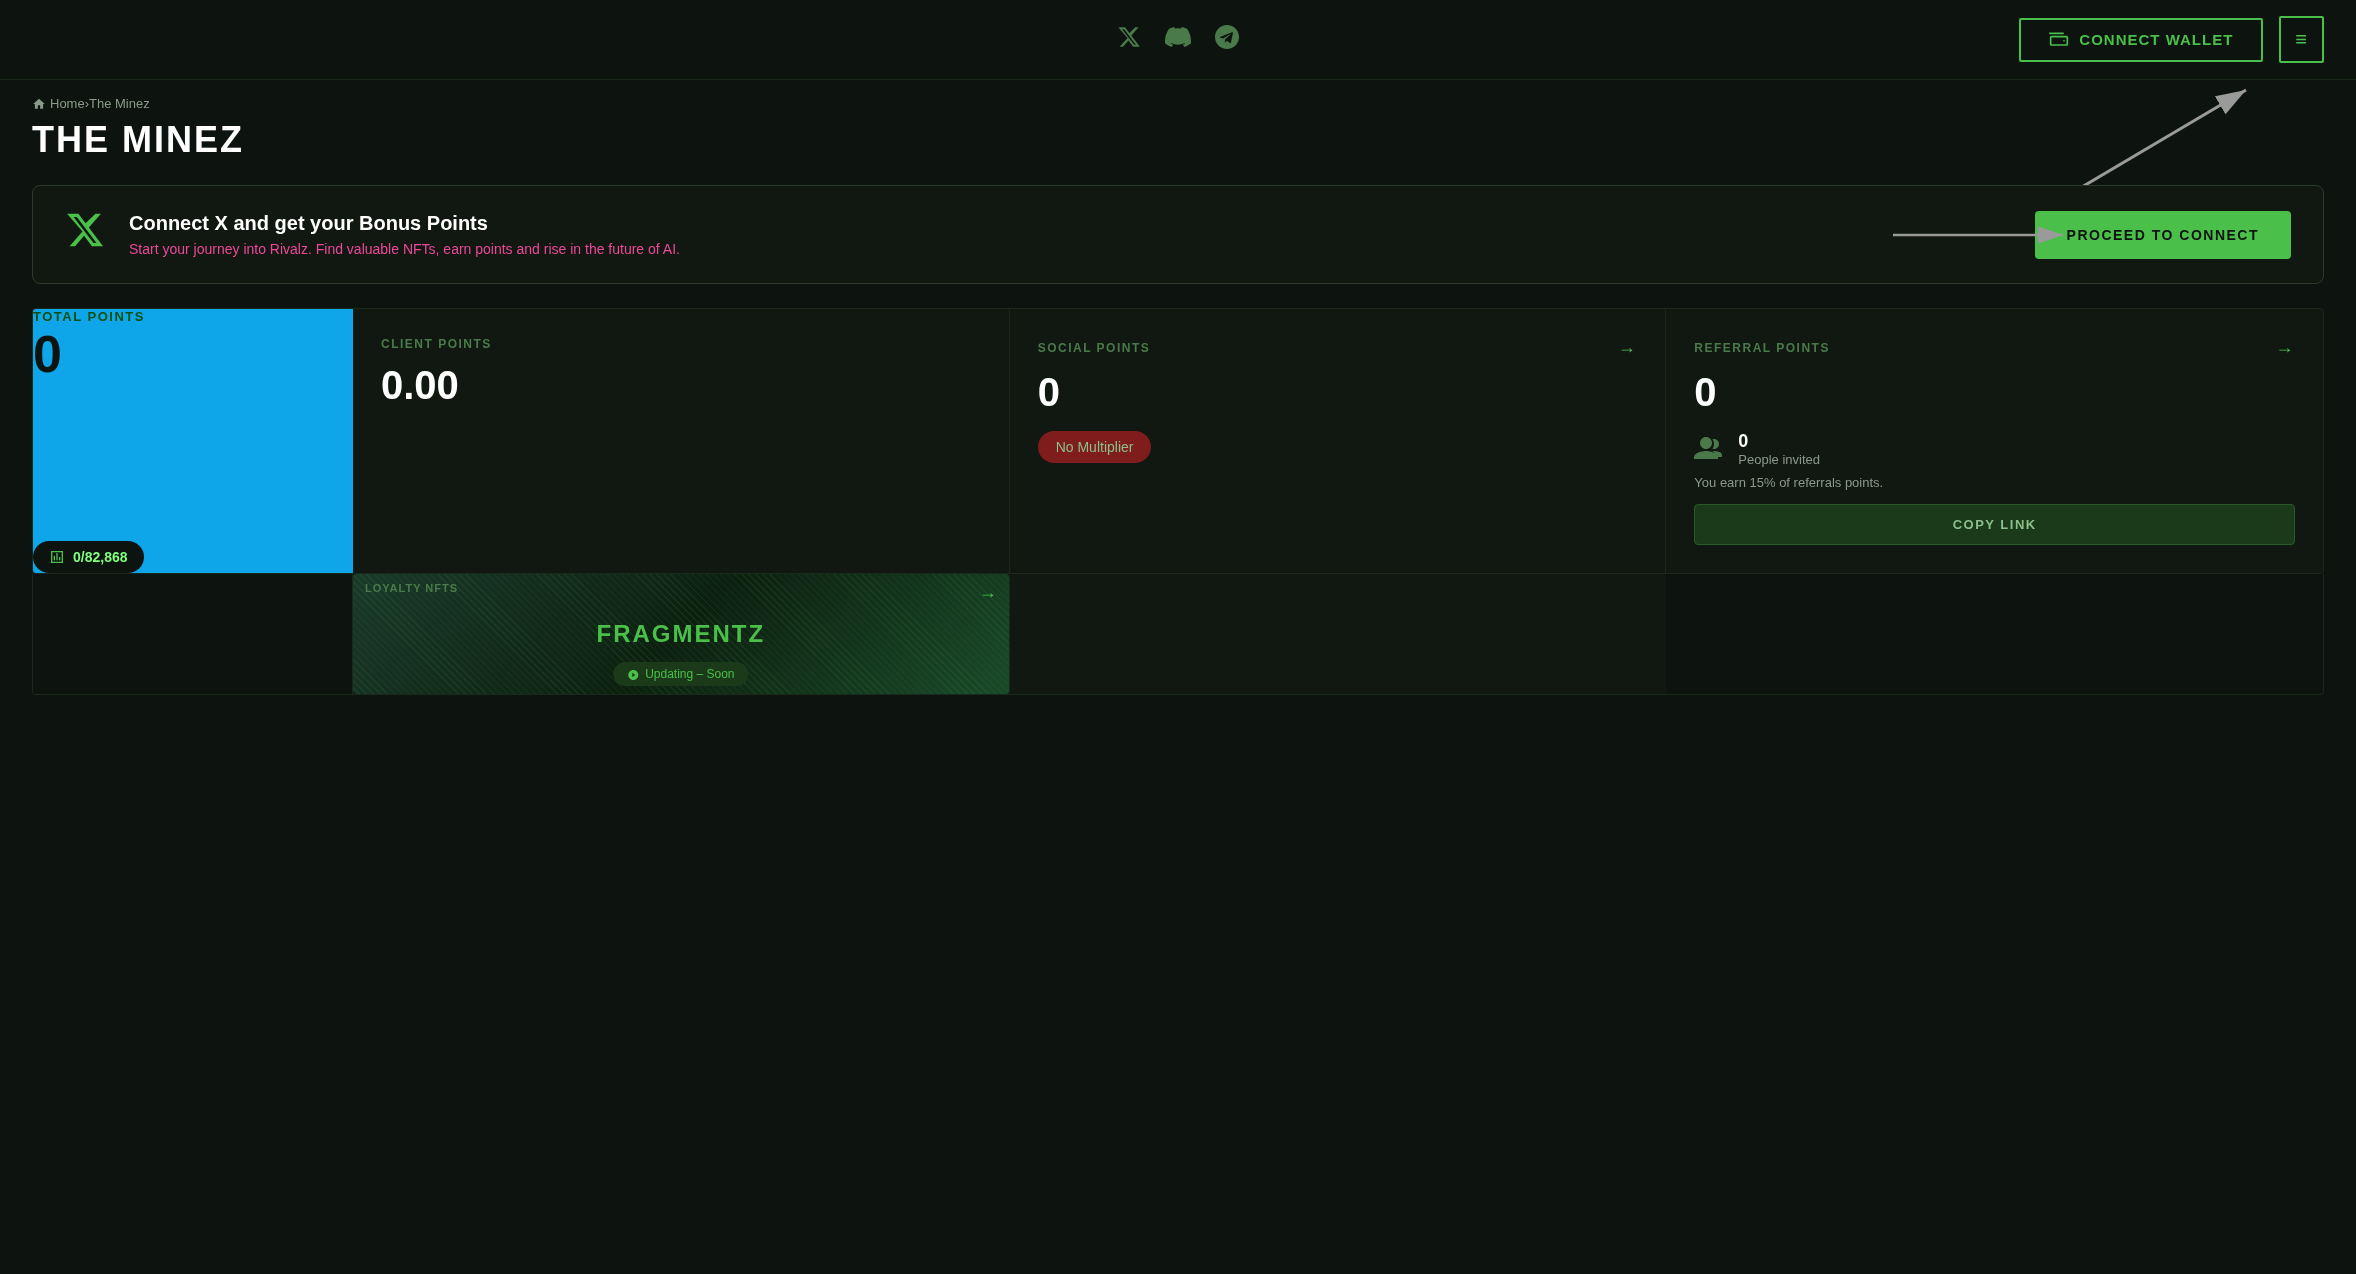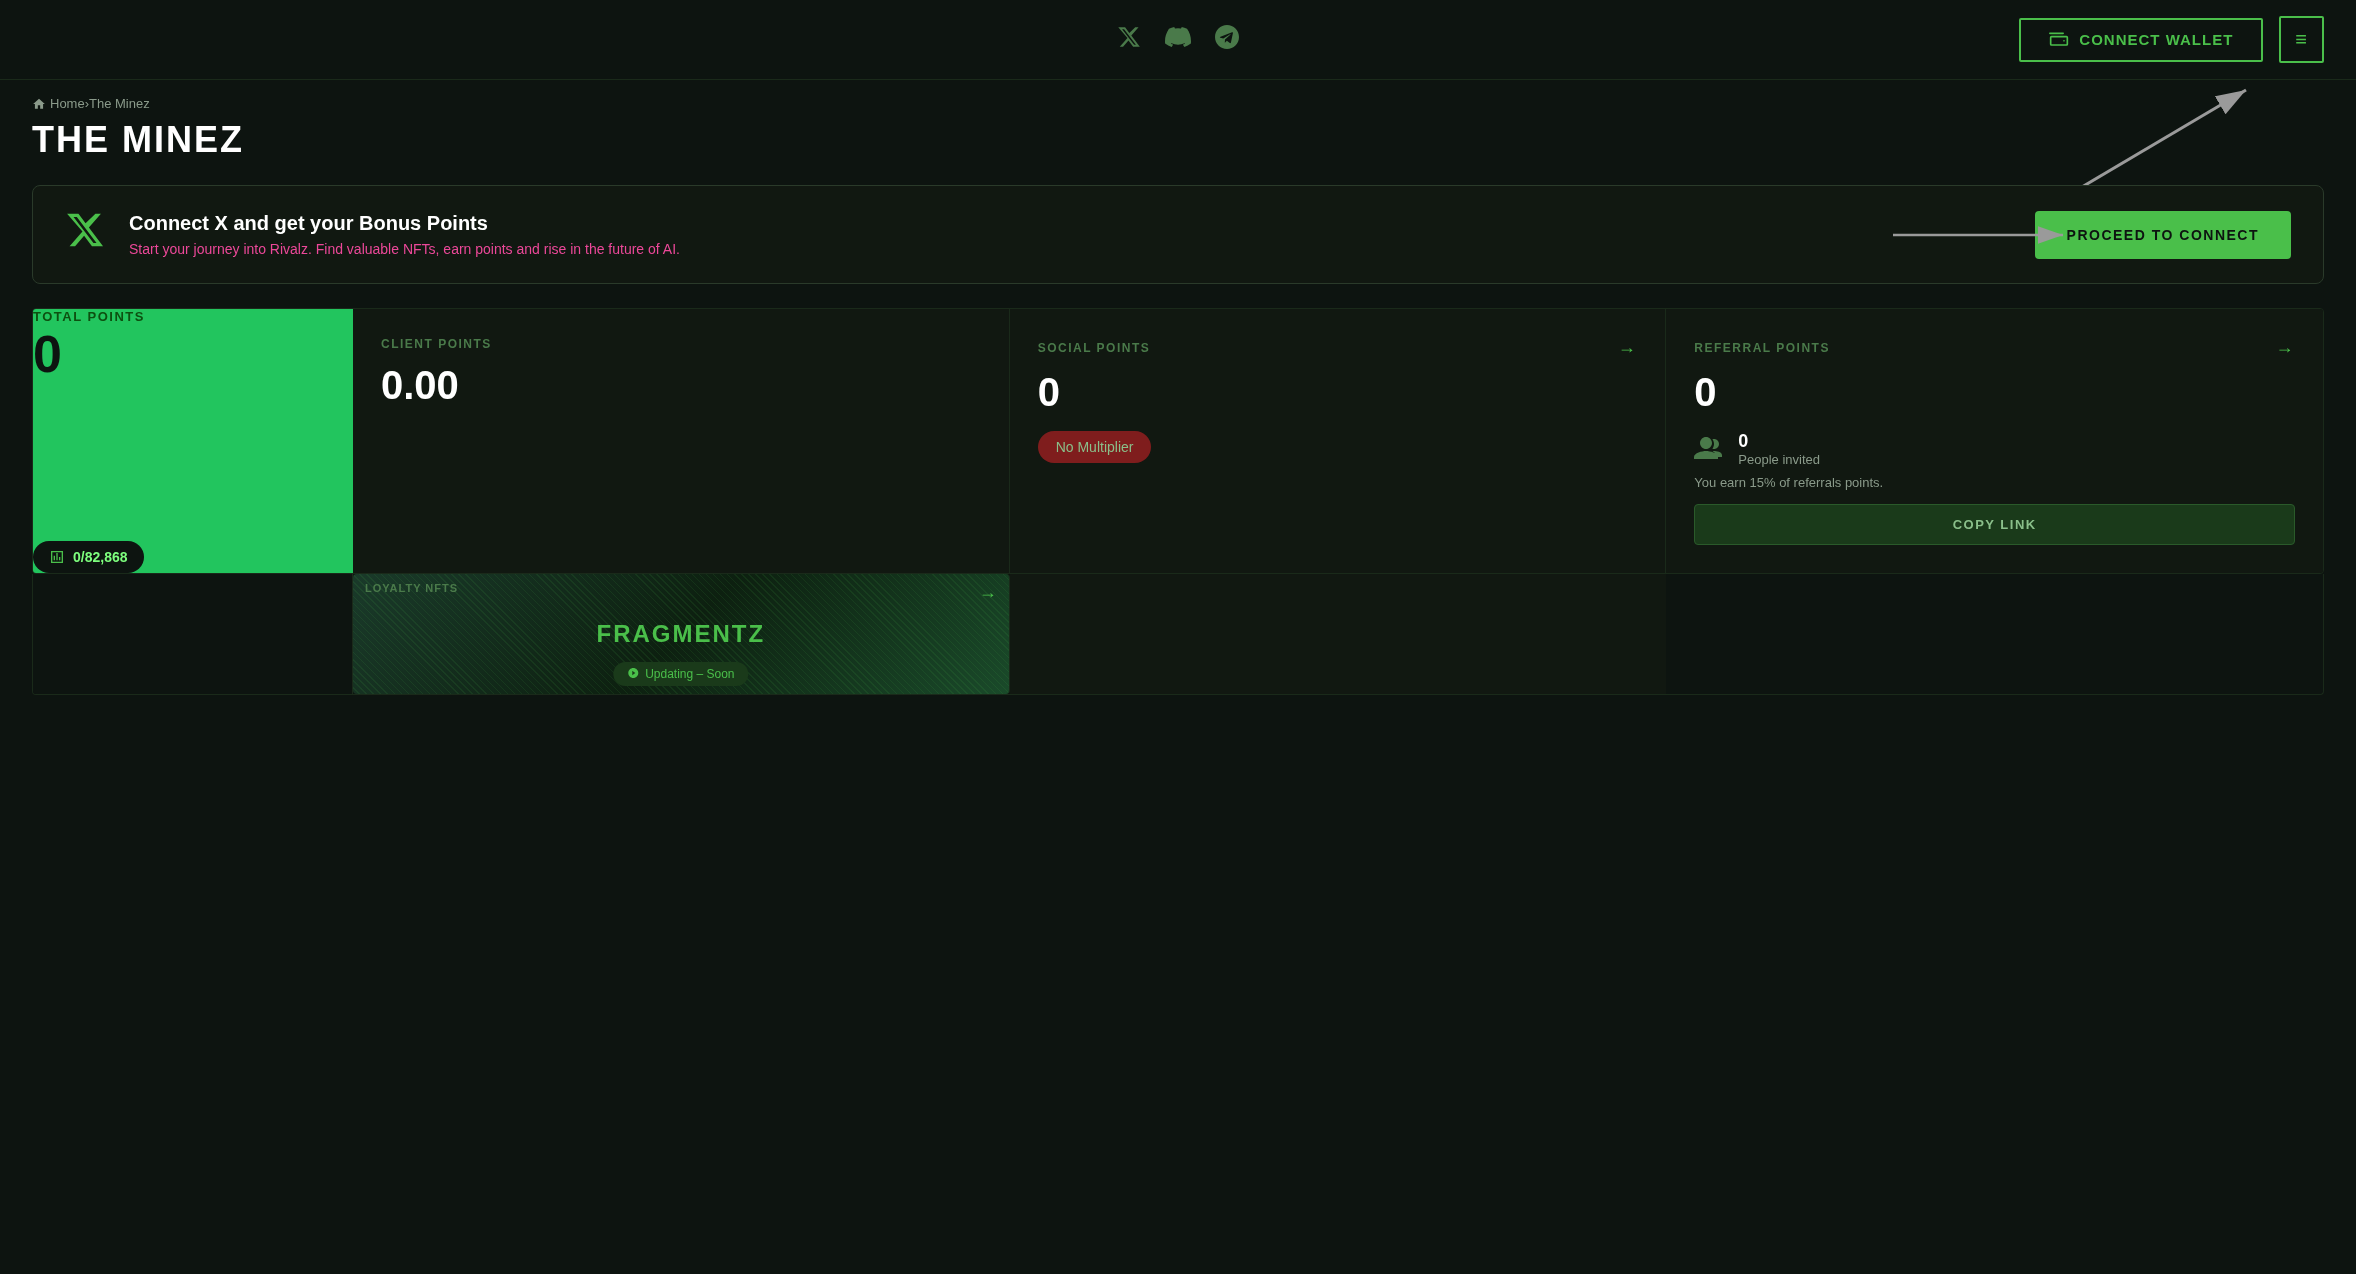--- a/index.html
+++ b/index.html
@@ -169,21 +169,21 @@
       padding: 28px;
       border-right: 1px solid #1a2a1a;
       background: #111811;
     }
 
     .stat-card:last-child {
       border-right: none;
     }
 
     .stat-card-green {
-      background: #22c55e;
+      background: #0ea5e9;
       color: #0d1410;
       border-right: none;
       display: flex;
       flex-direction: column;
       justify-content: space-between;
     }
 
     .stat-label {
       font-size: 12px;
       font-weight: bold;
@@ -306,21 +306,21 @@
       position: absolute;
       bottom: 8px;
       left: 50%;
       transform: translateX(-50%);
       background: #1a3a1a;
       color: #4abf4a;
       padding: 5px 14px;
       border-radius: 12px;
       font-size: 12px;
       display: flex;
-      align-items: flex-start;
+      align-items: flex-end;
       gap: 6px;
       white-space: nowrap;
     }
 
     .nft-arrow-link {
       position: absolute;
       top: 8px;
       right: 12px;
       color: #4abf4a;
       font-size: 18px;

